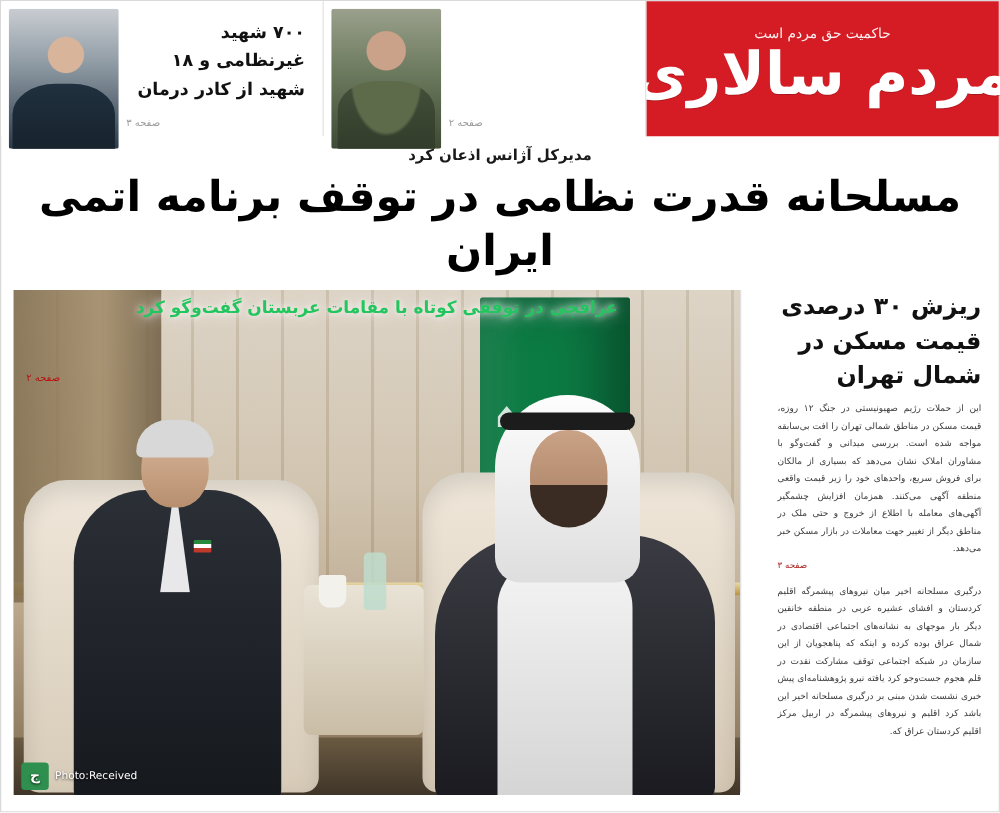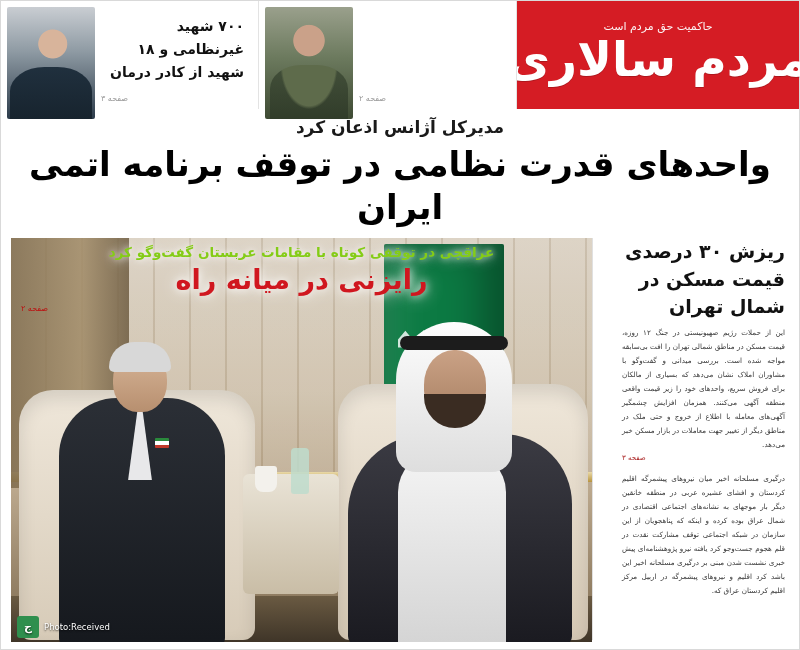--- a/index.html
+++ b/index.html
@@ -140,21 +140,21 @@
     letter-spacing: 0;
     white-space: nowrap;
   }
 
   
   .lead {
     padding: 8px 12px 6px 12px;
     text-align: center;
   }
   .kicker {
-    font-size: 17px;
+    font-size: 12px;
     font-weight: bold;
     color: #1a1a1a;
     margin-bottom: 6px;
   }
   .lead-title {
     font-size: 34px;
     font-weight: bold;
     color: #000;
     line-height: 1.25;
     letter-spacing: -0.5px;
@@ -343,21 +343,21 @@
 
   .overline-box {
     position: absolute;
     top: 6px; right: 8px; left: 8px;
     text-align: center;
     z-index: 5;
   }
   .ov-kicker {
     font-size: 13.5px;
     font-weight: bold;
-    color: #84cc16;
+    color: #22c55e;
     background: rgba(255,255,255,.0);
     margin-bottom: 4px;
     text-shadow: 0 0 6px rgba(255,255,255,.85), 0 0 14px rgba(255,255,255,.9);
   }
   .ov-title {
     font-size: 27px;
     font-weight: bold;
     color: #d0171f;
     text-shadow: 0 0 8px rgba(255,255,255,.95), 0 0 18px rgba(255,255,255,.95);
   }
@@ -411,21 +411,21 @@
         </div>
         <div class="teaser-photo two"></div>
       </div>
 
     </div>
   </div>
 
 
   <div class="lead">
     <div class="kicker">مدیرکل آژانس اذعان کرد</div>
-    <div class="lead-title">واحدهای قدرت نظامی در توقف برنامه اتمی ایران</div>
+    <div class="lead-title">مسلحانه قدرت نظامی در توقف برنامه اتمی ایران</div>
   </div>
 
   <div class="body-area">
 
     <div class="col-right">
 
       <div class="brief">
         <div class="brief-title">ریزش ۳۰ درصدی قیمت مسکن در شمال تهران</div>
         <div class="brief-body">این از حملات رژیم صهیونیستی در جنگ ۱۲ روزه، قیمت مسکن در مناطق شمالی تهران را افت بی‌سابقه مواجه شده است. بررسی میدانی و گفت‌وگو با مشاوران املاک نشان می‌دهد که بسیاری از مالکان برای فروش سریع، واحدهای خود را زیر قیمت واقعی منطقه آگهی می‌کنند. همزمان افزایش چشمگیر آگهی‌های معامله با اطلاع از خروج و حتی ملک در مناطق دیگر از تغییر جهت معاملات در بازار مسکن خبر می‌دهد.</div>
         <div class="brief-page">صفحه ۳</div>
@@ -468,21 +468,20 @@
             <div class="igal"></div>
           </div>
 
           <div class="table"></div>
           <div class="cup"></div>
           <div class="bottle"></div>
         </div>
 
         <div class="overline-box">
           <div class="ov-kicker">عراقچی در توقفی کوتاه با مقامات عربستان گفت‌وگو کرد</div>
-          <div class="ov-title">رایزنی در میانه راه</div>
         </div>
         <div class="ov-page">صفحه ۲</div>
 
         <div class="photo-credit">
           <div class="credit-logo">ج</div>
           <div>
             <div>Photo:Received</div>
 
           </div>
         </div>

